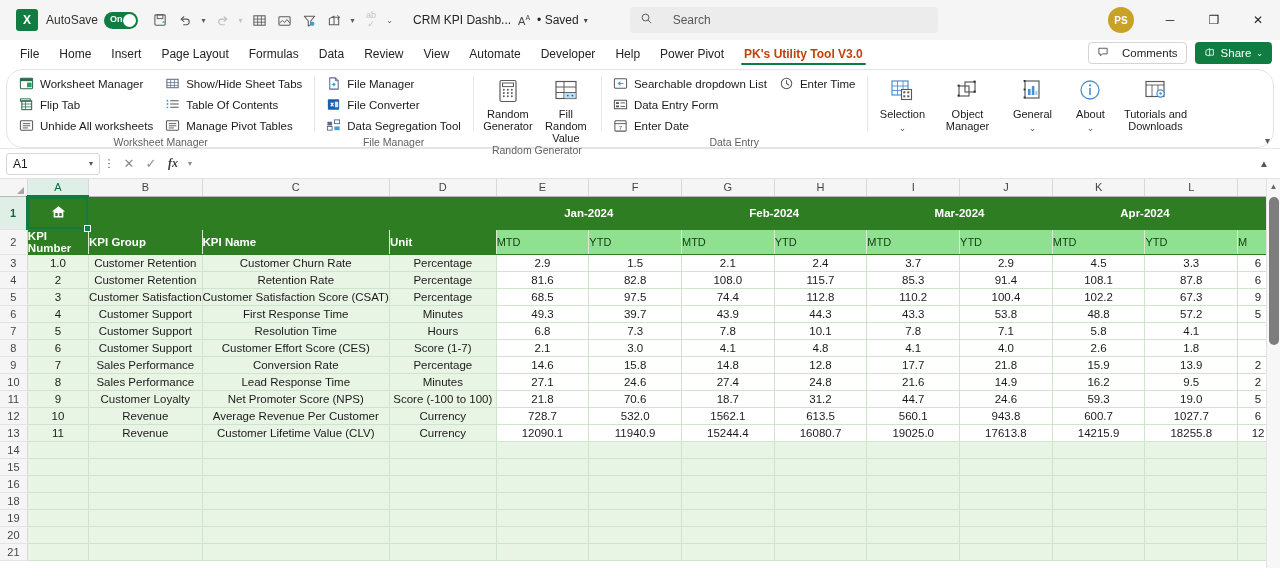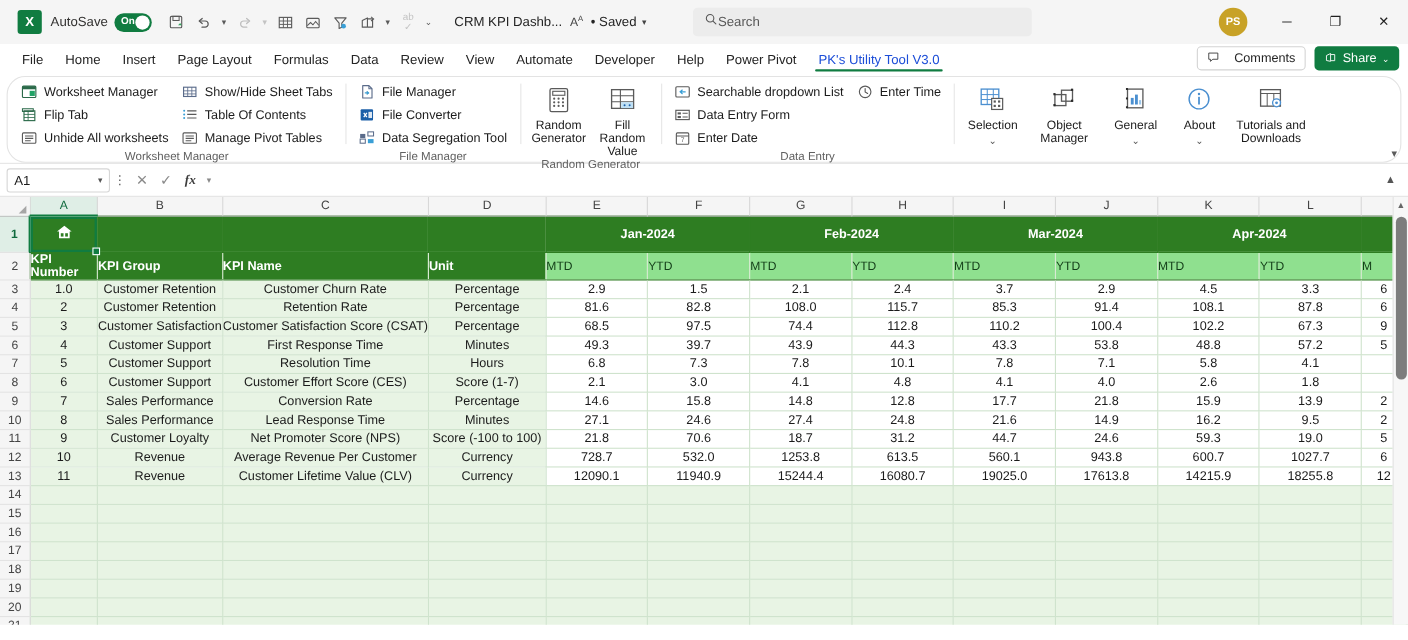--- a/index.html
+++ b/index.html
@@ -42,21 +42,21 @@
   .qcar { font-size: 8px; color: #5a5a5a; width: 11px; display:flex; align-items:center; justify-content:center;}
   .qcar.dim { color: #c3c3c3; }
   .doc-title {
     font-size: 12px; color: #242424; margin-left: 18px; white-space: nowrap;
   }
   .aa-icon { font-size: 11px; color: #444; margin-left: 7px; }
   .saved { font-size: 12px; color: #242424; margin-left: 7px; white-space: nowrap; }
   .saved-car { font-size: 8px; color: #444; margin-left: 5px; }
   .searchbox {
     margin-left: 42px; width: 308px; height: 26px; background: #ececec;
-    border-radius: 4px; display: flex; align-items: center; padding: 0 10px; gap: 0;
+    border-radius: 4px; display: flex; align-items: center; padding: 0 10px; gap: 20px;
   }
   .searchbox .ph { font-size: 12px; color: #575757; }
   .tb-right {
     position: absolute; right: 0; top: 0; height: 40px;
     display: flex; align-items: center;
   }
   .avatar {
     width: 26px; height: 26px; border-radius: 50%; background: #c8a227;
     color: #fff; font-size: 10px; font-weight: 600;
     display: flex; align-items: center; justify-content: center; margin-right: 14px;
@@ -68,21 +68,21 @@
 
   
   .tabstrip {
     height: 26px; display: flex; align-items: flex-end; background: #ffffff;
     padding-left: 10px; position: relative;
   }
   .tab {
     font-size: 12px; color: #242424; padding: 0 10px 5px 10px; white-space: nowrap;
     position: relative;
   }
-  .tab.active { color: #1d4ed8; font-weight: 400; }
+  .tab.active { color: #c2410c; font-weight: 700; }
   .tab.active::after {
     content: ""; position: absolute; left: 7px; right: 7px; bottom: 1px;
     height: 2px; background: #107c41; border-radius: 1px;
   }
   .tabs-right {
     position: absolute; right: 8px; bottom: 2px; display: flex; align-items: center; gap: 8px;
   }
   .comments-btn {
     height: 22px; border: 1px solid #d4d4d4; border-radius: 4px; background: #fff;
     display: flex; align-items: center; gap: 13px; padding: 0 8px;
@@ -871,21 +871,21 @@
           <td class="cell"></td>
         </tr>
         <tr style="height: 17px;">
           <td class="rowhdr">12</td>
           <td class="cell namecell">10</td>
           <td class="cell namecell">Revenue</td>
           <td class="cell namecell">Average Revenue Per Customer</td>
           <td class="cell namecell">Currency</td>
           <td class="cell">728.7</td>
           <td class="cell">532.0</td>
-          <td class="cell">1253.8</td>
+          <td class="cell">1562.1</td>
           <td class="cell">613.5</td>
           <td class="cell">560.1</td>
           <td class="cell">943.8</td>
           <td class="cell">600.7</td>
           <td class="cell">1027.7</td>
           <td class="cell">6</td>
           <td class="cell"></td>
         </tr>
         <tr style="height: 17px;">
           <td class="rowhdr">13</td>
@@ -952,37 +952,20 @@
           <td class="empty"></td>
           <td class="empty"></td>
           <td class="empty"></td>
           <td class="empty"></td>
           <td class="empty"></td>
           <td class="empty"></td>
           <td class="empty"></td>
           <td class="empty"></td>
         </tr>
         <tr style="height: 17px;">
-          <td class="rowhdr">17</td>
-          <td class="empty"></td>
-          <td class="empty"></td>
-          <td class="empty"></td>
-          <td class="empty"></td>
-          <td class="empty"></td>
-          <td class="empty"></td>
-          <td class="empty"></td>
-          <td class="empty"></td>
-          <td class="empty"></td>
-          <td class="empty"></td>
-          <td class="empty"></td>
-          <td class="empty"></td>
-          <td class="empty"></td>
-          <td class="empty"></td>
-        </tr>
-        <tr style="height: 17px;">
           <td class="rowhdr">18</td>
           <td class="empty"></td>
           <td class="empty"></td>
           <td class="empty"></td>
           <td class="empty"></td>
           <td class="empty"></td>
           <td class="empty"></td>
           <td class="empty"></td>
           <td class="empty"></td>
           <td class="empty"></td>

